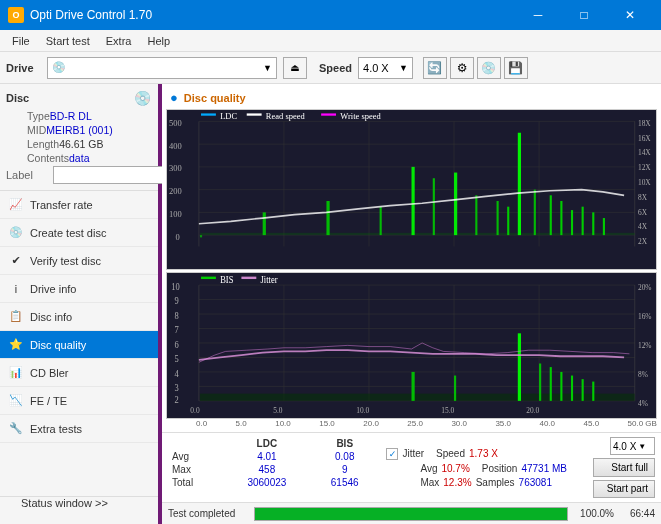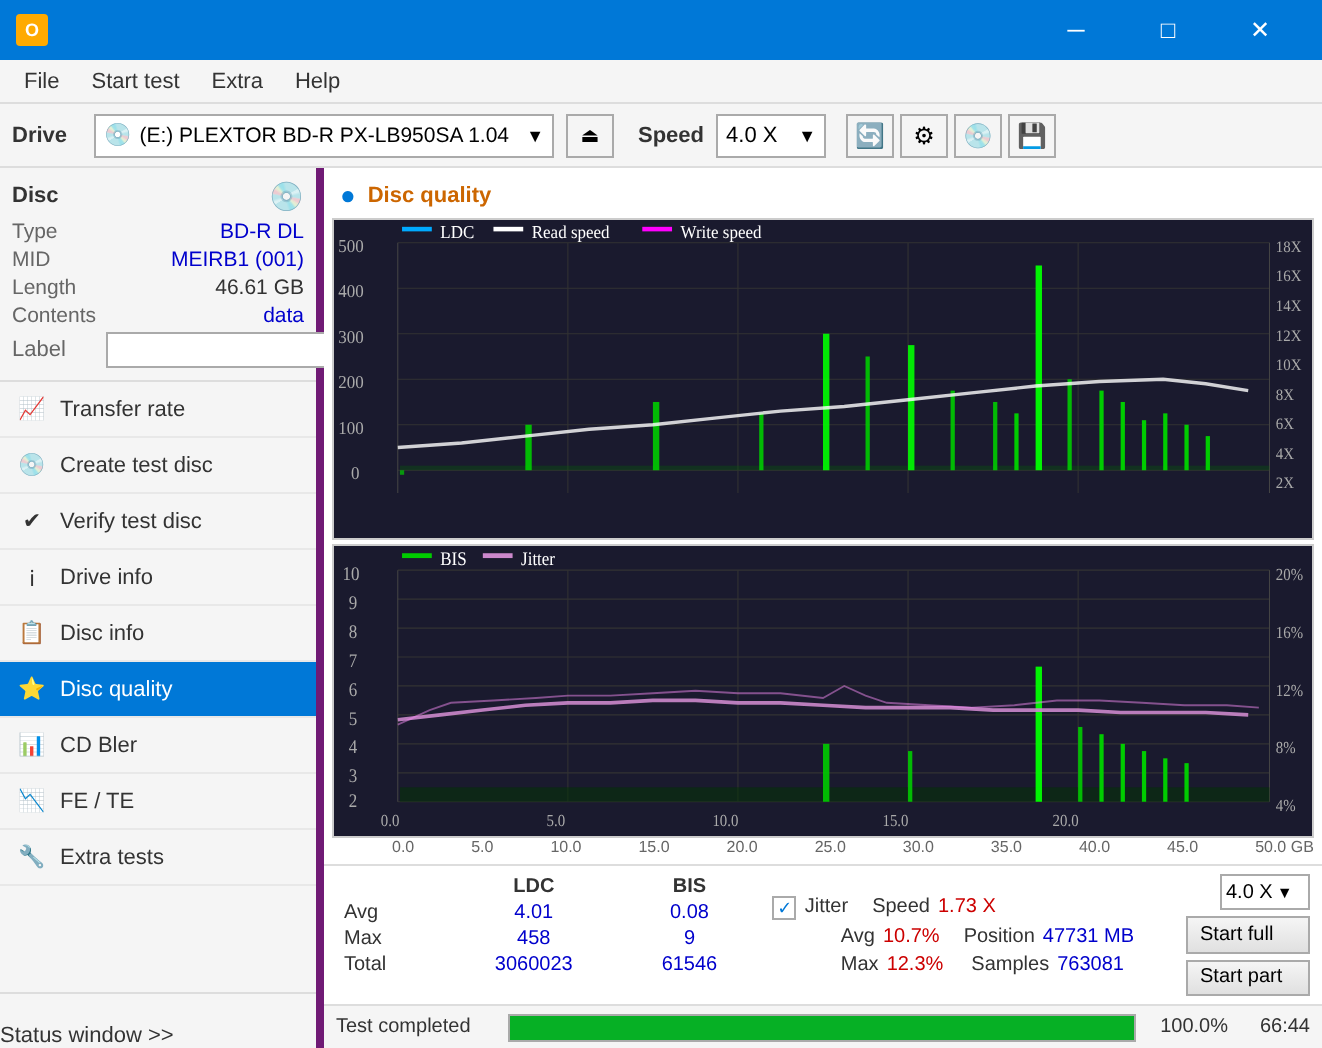--- a/index.html
+++ b/index.html
@@ -31,35 +31,35 @@
     .main { display: flex; height: calc(524px - 30px - 22px - 32px); }
 
     
     .sidebar { width: 162px; background: #f5f5f5; border-right: 4px solid #701a75; display: flex; flex-direction: column; flex-shrink: 0; }
     
     
     .disc-panel { padding: 6px; border-bottom: 1px solid #ddd; }
     .disc-header { display: flex; align-items: center; justify-content: space-between; margin-bottom: 4px; }
     .disc-title { font-size: 11px; font-weight: bold; color: #333; }
     .disc-icon { font-size: 14px; color: #666; }
-    .disc-row { display: flex; justify-content: space-between; margin-bottom: 2px; font-size: 10.5px; }
+    .disc-row { display: flex; margin-bottom: 2px; font-size: 10.5px; margin-left: 21px; }
     .disc-key { color: #666; }
     .disc-val { color: #0000cc; font-weight: 500; }
     .disc-val-normal { color: #333; }
     .label-row { display: flex; align-items: center; gap: 20px; margin-top: 2px; }
     .label-input { height: 18px; border: 1px solid #aaa; background: white; flex: 1; font-size: 10px; padding: 0 2px; }
     .label-btn { width: 18px; height: 18px; border: 1px solid #aaa; background: #f5f5f5; display: flex; align-items: center; justify-content: center; cursor: pointer; font-size: 10px; }
 
     
     .nav-item { height: 28px; display: flex; align-items: center; padding: 0 8px; cursor: pointer; font-size: 11px; color: #333; border-bottom: 1px solid #e8e8e8; gap: 6px; }
     .nav-item.active { background: #0078d7; color: white; }
     .nav-icon { width: 16px; height: 16px; display: flex; align-items: center; justify-content: center; font-size: 11px; flex-shrink: 0; }
     
     
-    .status-window { margin-top: auto; height: 28px; display: flex; align-items: flex-end; padding: 0 0; cursor: pointer; font-size: 11px; color: #333; border-top: 1px solid #ddd; gap: 4px; }
+    .status-window { margin-top: auto; height: 28px; display: flex; align-items: flex-start; padding: 0 21px; cursor: pointer; font-size: 11px; color: #333; border-top: 1px solid #ddd; gap: 4px; }
 
     
     .content { flex: 1; display: flex; flex-direction: column; background: white; overflow: hidden; }
 
     
     .chart-container { flex: 1; display: flex; flex-direction: column; padding: 4px; gap: 2px; overflow: hidden; }
     .chart-header { display: flex; align-items: center; gap: 6px; padding: 2px 4px; }
     .chart-title { font-size: 11px; font-weight: bold; color: #cc6600; }
     
     .chart-section { flex: 1; border: 1px solid #ccc; position: relative; background: #1a1a2e; overflow: hidden; font-family: Liberation Serif, serif; }
@@ -72,57 +72,57 @@
     .stats-table { flex: 1; }
     .stats-table table { width: 100%; border-collapse: collapse; font-size: 10px; }
     .stats-table th { text-align: center; font-weight: bold; color: #333; padding: 1px 4px; }
     .stats-table td { text-align: center; color: #0000cc; padding: 1px 4px; }
     .stats-table td.label { color: #333; text-align: left; }
     .jitter-check { width: 12px; height: 12px; border: 1px solid #aaa; background: white; display: flex; align-items: center; justify-content: center; font-size: 9px; color: #0078d7; }
     .stats-label { color: #333; }
     .stats-val { color: #cc0000; font-weight: normal; }
     .stats-val-blue { color: #0000cc; }
     .speed-select-small { height: 18px; border: 1px solid #aaa; background: white; font-size: 10px; padding: 0 2px; min-width: 45px; cursor: pointer; display: flex; align-items: center; }
-    .start-btn { height: 20px; border: 1px solid #aaa; background: linear-gradient(to bottom, #f5f5f5, #e0e0e0); font-size: 10px; padding: 0 6px; cursor: pointer; display: flex; align-items: center; justify-content: flex-start; min-width: 62px; }
+    .start-btn { height: 20px; border: 1px solid #aaa; background: linear-gradient(to bottom, #f5f5f5, #e0e0e0); font-size: 10px; padding: 0 6px; cursor: pointer; display: flex; align-items: center; justify-content: flex-end; min-width: 62px; }
 
     
     .progress-bar-container { height: 22px; border-top: 1px solid #ddd; display: flex; align-items: center; padding: 0 6px; gap: 6px; background: #f5f5f5; }
     .status-text { font-size: 10px; color: #333; min-width: 80px; }
     .progress-bar { flex: 1; height: 14px; border: 1px solid #aaa; background: #e0e0e0; position: relative; }
     .progress-fill { height: 100%; background: #06b025; }
     .progress-percent { font-size: 10px; color: #333; min-width: 40px; text-align: right; }
   </style>
 </head>
 <body>
 
 <div class="titlebar">
   <div class="titlebar-left">
     <div class="titlebar-icon">
         <span>O</span>
       </div>
+    <span>Opti Drive Control 1.70</span>
   </div>
   <div class="titlebar-controls">
     <div class="titlebar-btn">─</div>
     <div class="titlebar-btn">□</div>
     <div class="titlebar-btn close">✕</div>
   </div>
 </div>
 
 <div class="menubar">
   <span class="menu-item">File</span>
   <span class="menu-item">Start test</span>
   <span class="menu-item">Extra</span>
   <span class="menu-item">Help</span>
 </div>
 
 <div class="drivebar">
   <span class="drive-label">Drive</span>
   <div class="drive-select">
     <span style="font-size:11px; color:#333;">💿</span>
-    <span style="margin-left:4px; font-size:10.5px;">(E:) PLEXTOR BD-R  PX-LB950SA 1.04</span>
     <span class="drive-select-arrow">▼</span>
   </div>
   <div class="eject-btn">⏏</div>
   <span class="speed-label">Speed</span>
   <div class="speed-select">
     <span>4.0 X</span>
     <span style="margin-left:auto; font-size:9px;">▼</span>
   </div>
   <div class="drivebar-icons">
     <div class="drivebar-icon">🔄</div>
@@ -407,21 +407,21 @@
           <span style="min-width:30px;"></span>
           <span style="color:#333;">Avg</span>
           <span class="stats-val">10.7%</span>
           <span style="margin-left:8px; color:#333;">Position</span>
           <span class="stats-val-blue">47731 MB</span>
         </div>
         <div style="display:flex; align-items:center; gap:4px; font-size:10px;">
           <span style="min-width:30px;"></span>
           <span style="color:#333;">Max</span>
           <span class="stats-val">12.3%</span>
-          <span style="margin-left:10px; color:#333;">Samples</span>
+          <span style="margin-left:0; color:#333;">Samples</span>
           <span class="stats-val-blue">763081</span>
         </div>
       </div>
 
       <div style="display:flex; flex-direction:column; gap:3px; align-items:flex-end; justify-content:center; min-width:80px;">
         <div style="display:flex; align-items:center; gap:3px;">
           <div class="speed-select-small">
             <span>4.0 X</span>
             <span style="font-size:8px; margin-left:2px;">▼</span>
           </div>

